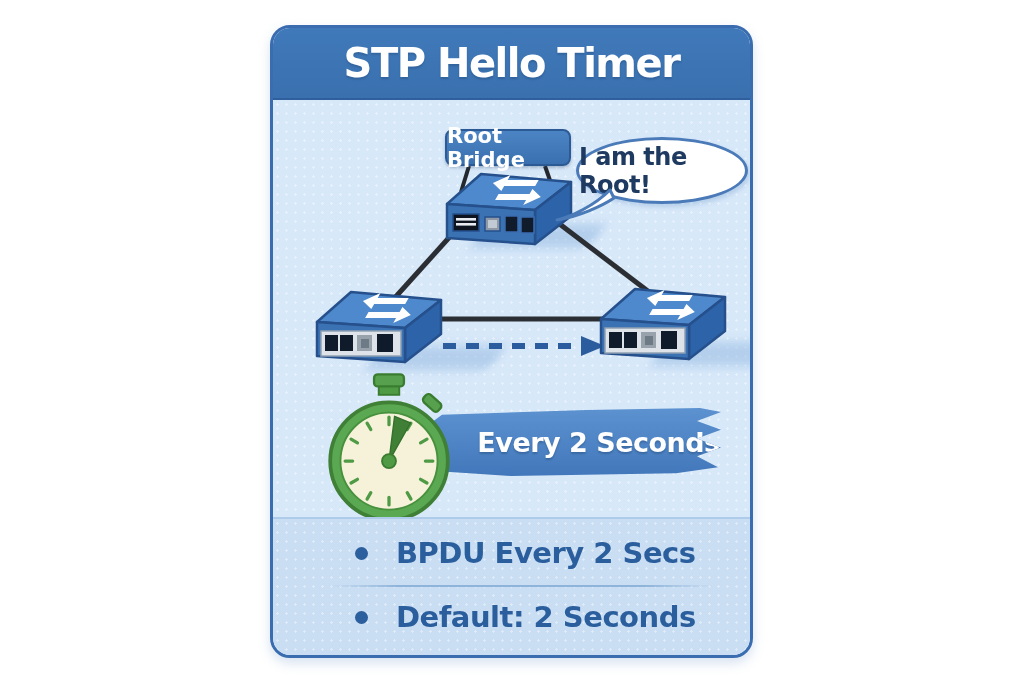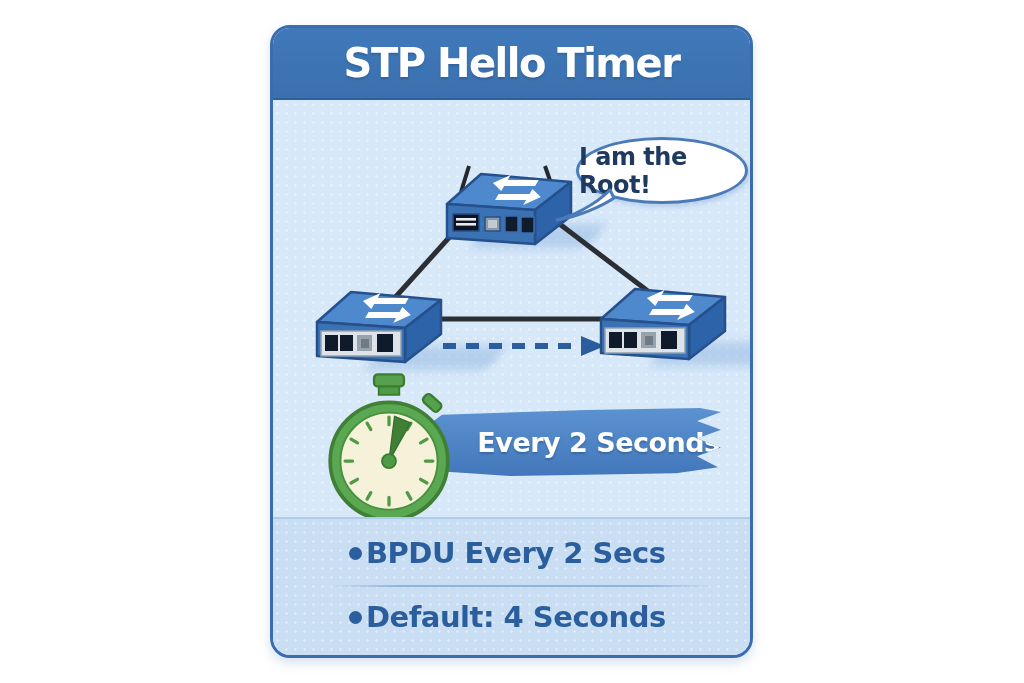--- a/index.html
+++ b/index.html
@@ -79,21 +79,21 @@
 
   .notes-panel {
     position:absolute; left:0; right:0; bottom:0; height:138px;
     background:#cadef3;
     background-image:radial-gradient(rgba(255,255,255,.4) 1px, transparent 1.3px);
     background-size:9px 9px;
     border-top:2px solid #aecbe9;
     border-radius:0 0 16px 16px;
     z-index:5;
   }
-  .note-row { position:absolute; left:76px; display:flex; align-items:center; gap:4px; height:44px;justify-content:center; }
+  .note-row { position:absolute; left:82px; display:flex; align-items:center; gap:28px; height:44px;justify-content:center; }
   .note-row-1 { top:12px; }
   .note-row-2 { top:76px; }
   .bullet { width:13px; height:13px; border-radius:50%; background:#2c5f9e; flex:0 0 auto; }
   .note-text { font-size:29px; font-weight:600; color:#2b5e9d; letter-spacing:-0.5px; }
   .note-divider {
     position:absolute; top:66px; left:55px; right:35px; height:2px;
     background:linear-gradient(90deg, rgba(143,180,218,0) 0%, #8fb4da 18%, #8fb4da 82%, rgba(143,180,218,0) 100%);
   }
 </style>
 </head>
@@ -173,20 +173,23 @@
       <g>
         <rect x="8" y="47" width="80" height="25" fill="#dde3e9" stroke="#8fa0b2" stroke-width="1.5"></rect>
         <rect x="12" y="51" width="13" height="16" fill="#0f1a2a"></rect>
         <rect x="27" y="51" width="13" height="16" fill="#0f1a2a"></rect>
         <rect x="44" y="51" width="15" height="16" fill="#97a2ad"></rect>
         <rect x="48" y="55" width="8" height="9" fill="#6e7a86"></rect>
         <rect x="64" y="50" width="16" height="18" fill="#0f1a2a"></rect>
       </g>
     </svg>
 
+    <div class="root-label">
+      <span>Root Bridge</span>
+    </div>
 
     <svg class="bubble-tail" viewBox="0 0 62 38">
       <path d="M 56,4 C 40,20 18,30 3,34 C 24,31 48,20 60,12 Z" fill="#ffffff" stroke="#4a7ab8" stroke-width="3" stroke-linejoin="round"></path>
     </svg>
     <div class="bubble">
       <span>I am the Root!</span>
     </div>
 
     <div class="banner">
       <span>Every 2 Seconds</span>
@@ -219,18 +222,18 @@
     </svg>
 
     <div class="notes-panel">
       <div class="note-row note-row-1">
         <span class="bullet"></span>
         <span class="note-text">BPDU Every 2 Secs</span>
       </div>
       <div class="note-divider"></div>
       <div class="note-row note-row-2">
         <span class="bullet"></span>
-        <span class="note-text">Default: 4 Seconds</span>
+        <span class="note-text">Default: 2 Seconds</span>
       </div>
     </div>
 
   </div>
 </div>
 
 </body></html>

